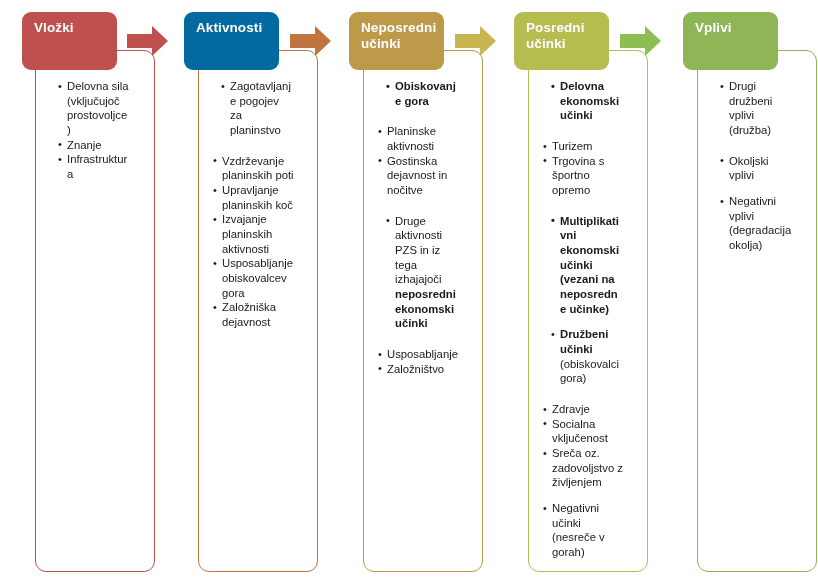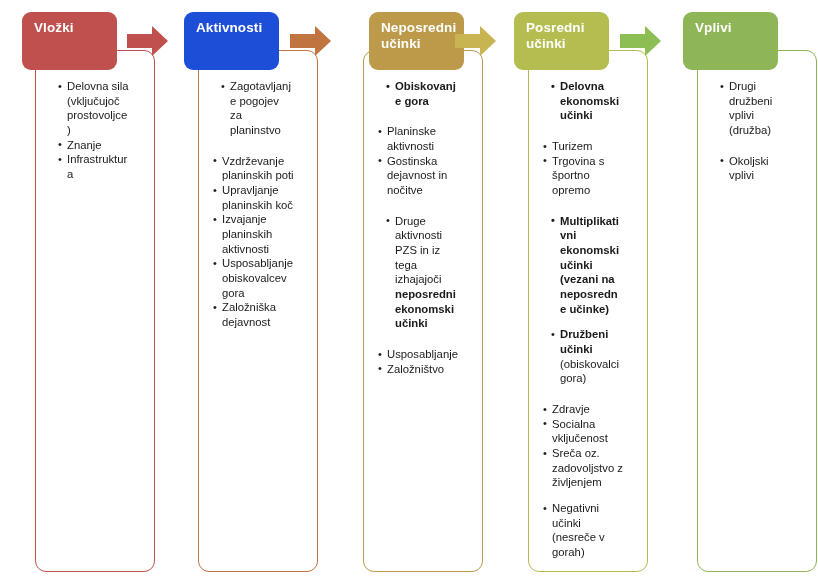--- a/index.html
+++ b/index.html
@@ -120,41 +120,41 @@
       </div>
       <div class="stage-body" style="left: 35px; width: 120px; border-color: rgb(192, 80, 77);">
         <ul class="lvl1">
           <li class="bullet">Delovna sila (vključujoč prostovoljce)</li>
           <li class="bullet">Znanje</li>
           <li class="bullet">Infrastruktura</li>
         </ul>
       </div>
     </div>
     <div class="stage" style="width: 165px;">
-      <div class="stage-header" style="left: 19px; width: 95px; background: #1d4ed8;">Aktivnosti</div>
+      <div class="stage-header" style="left: 19px; width: 95px; background: #0369a1;">Aktivnosti</div>
       <div class="stage-arrow" style="left: 125px;">
         <svg viewBox="0 0 42 32" xmlns="http://www.w3.org/2000/svg">
           <path d="M0 9 L25 9 L25 1 L41 16 L25 31 L25 23 L0 23 Z" fill="#c0743f"></path>
         </svg>
       </div>
       <div class="stage-body" style="left: 33px; width: 120px; border-color: rgb(192, 116, 63);">
         <ul class="lvl1">
           <li class="bullet">Zagotavljanje pogojev za planinstvo</li>
         </ul>
         <ul class="lvl2">
           <li class="bullet">Vzdrževanje planinskih poti</li>
           <li class="bullet">Upravljanje planinskih koč</li>
           <li class="bullet">Izvajanje planinskih aktivnosti</li>
           <li class="bullet">Usposabljanje obiskovalcev gora</li>
           <li class="bullet">Založniška dejavnost</li>
         </ul>
       </div>
     </div>
     <div class="stage" style="width: 165px;">
-      <div class="stage-header" style="left: 19px; width: 95px; background: rgb(188, 154, 74); margin-left: 20px;">Neposredni učinki</div>
+      <div class="stage-header" style="left: 19px; width: 95px; background: rgb(188, 154, 74);">Neposredni učinki</div>
       <div class="stage-arrow" style="left: 125px;">
         <svg viewBox="0 0 42 32" xmlns="http://www.w3.org/2000/svg">
           <path d="M0 9 L25 9 L25 1 L41 16 L25 31 L25 23 L0 23 Z" fill="#c8b450"></path>
         </svg>
       </div>
       <div class="stage-body" style="left: 33px; width: 120px; border-color: rgb(188, 154, 74);">
         <ul class="lvl1">
           <li class="bullet b">Obiskovanje gora</li>
         </ul>
         <ul class="lvl2">
@@ -198,16 +198,17 @@
       </div>
     </div>
     <div class="stage" style="width: 158px;">
       <div class="stage-header" style="left: 23px; width: 95px; background: rgb(142, 181, 86);">Vplivi</div>
       <div class="stage-body" style="left: 37px; width: 120px; border-color: rgb(142, 181, 86);">
         <ul class="lvl1">
           <li class="bullet">Drugi družbeni vplivi (družba)</li>
         </ul>
         <ul class="lvl1">
           <li class="bullet gap">Okoljski vplivi</li>
+          <li class="bullet gap">Negativni vplivi (degradacija okolja)</li>
         </ul>
       </div>
     </div>
   </div>
 
 </body></html>

